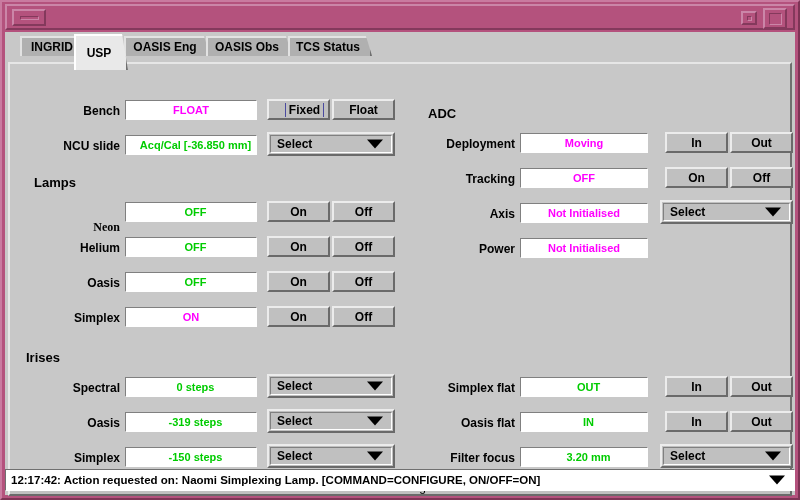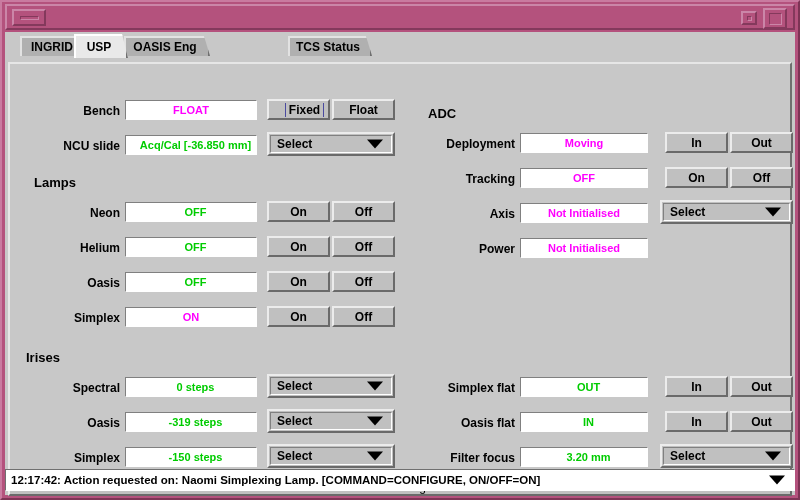--- a/index.html
+++ b/index.html
@@ -87,21 +87,21 @@
     color:#000;font-size:12px;font-weight:bold;
     display:flex;align-items:center;justify-content:center;
     border-top:2px solid #e2e2e2;
     border-left:2px solid #e2e2e2;
     border-right:2px solid #6f6f6f;
     box-sizing:border-box;
     clip-path:polygon(0 0,calc(100% - 6px) 0,100% 100%,0 100%);
     padding-right:4px;
   }
   .tab.selected{
-    background:#e9e9e9;top:0;height:24px;
+    background:#e9e9e9;top:0;height:36px;
     border-top:2px solid #ffffff;
     border-left:2px solid #ffffff;
     border-right:2px solid #6f6f6f;
     z-index:5;
   }
   
   #panel{
     position:absolute;left:3px;top:24px;width:784px;height:418px;
     background:#c8c8c8;
     border-top:2px solid #e6e6e6;
@@ -228,20 +228,23 @@
     <div id="tabbar">
       <div class="tab" style="left:0px;width:68px;margin-left:12px;">
           <span>INGRID</span>
         </div>
       <div class="tab selected" style="left:66px;width:54px;">
           <span>USP</span>
         </div>
       <div class="tab" style="left:116px;width:86px;">
           <span>OASIS Eng</span>
         </div>
+      <div class="tab" style="left:198px;width:86px;">
+          <span>OASIS Obs</span>
+        </div>
       <div class="tab" style="left:280px;width:84px;">
           <span>TCS Status</span>
         </div>
     </div>
 
     <div id="panel">
 
       <div class="row-label" style="left:30px;top:40px;width:80px;">Bench</div>
       <div class="value-field val-magenta" style="left:115px;top:36px;width:132px;">FLOAT</div>
       <div class="btn focused" style="left:257px;top:35px;width:63px;padding-left:12px;">
@@ -255,21 +258,21 @@
       <div class="value-field val-green" style="left:115px;top:71px;width:132px;">Acq/Cal [-36.850 mm]</div>
       <div class="combo" style="left:257px;top:68px;width:128px;">
         <div class="inner">
           <span class="ctext">Select</span>
           <span class="arrow"></span>
         </div>
       </div>
 
       <div class="section-title" style="left:24px;top:111px;">Lamps</div>
 
-      <div class="row-label" style="left:30px;top:142px;width:80px;">Neon</div>
+      <div class="row-label" style="left:30px;top:156px;width:80px;font-family:Liberation Serif, serif;">Neon</div>
       <div class="value-field val-green" style="left:115px;top:138px;width:132px;">OFF</div>
       <div class="btn" style="left:257px;top:137px;width:63px;">
           <span class="lbl">On</span>
         </div>
       <div class="btn" style="left:322px;top:137px;width:63px;">
           <span class="lbl">Off</span>
         </div>
 
       <div class="row-label" style="left:30px;top:177px;width:80px;">Helium</div>
       <div class="value-field val-green" style="left:115px;top:173px;width:132px;">OFF</div>

